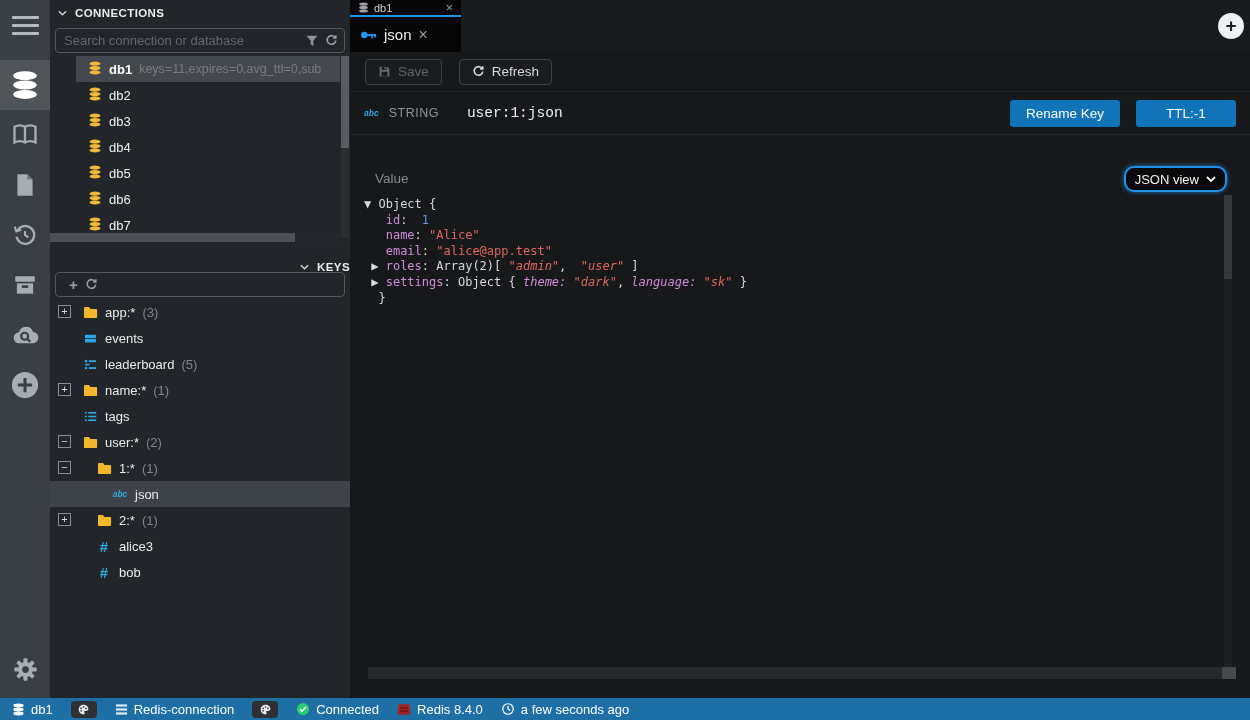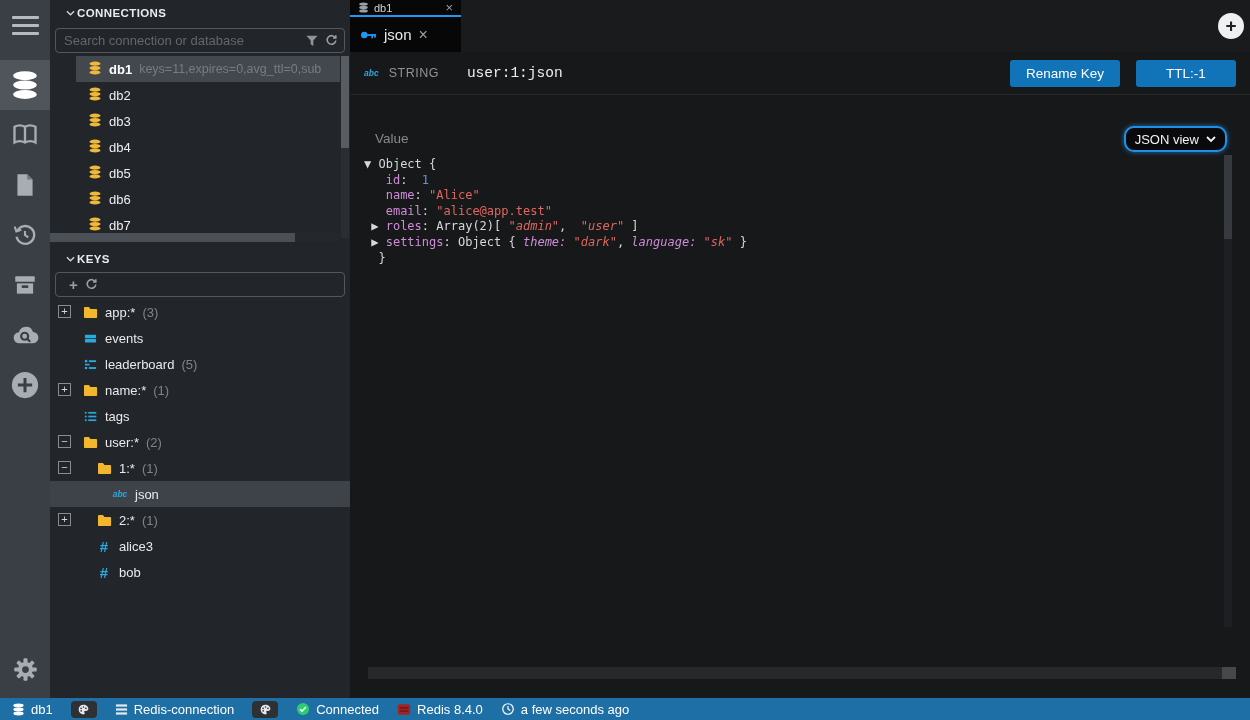--- a/index.html
+++ b/index.html
@@ -16,21 +16,21 @@
   .rail-btn.active{background:#50555c;}
   .rail-btn svg{display:block;}
   .hamburger{display:flex;flex-direction:column;gap:5px;}
   .hamburger i{display:block;width:27px;height:3px;background:#b4bac0;border-radius:1px;}
   .rail-spacer{flex:1;}
   .rail-btn.gear{margin-bottom:4px;}
 
   
   .sidebar{width:300px;background:#22262b;position:relative;flex:none;font-size:13px;}
   .sec-header{position:absolute;left:0;right:0;height:26px;display:flex;align-items:center;
-              padding-left:16px;gap:2px;font-weight:bold;font-size:11.5px;letter-spacing:.4px;color:#e9ebed;}
+              padding-left:8px;gap:8px;font-weight:bold;font-size:11.5px;letter-spacing:.4px;color:#e9ebed;}
   .sec-chev{display:flex;}
   .searchbox{position:absolute;left:5px;right:5px;height:25px;border:1px solid #54585e;border-radius:4px;
              display:flex;align-items:center;padding:0 6px;background:#22262b;}
   .searchbox input{flex:1;background:transparent;border:none;outline:none;color:#d6d8da;
                    font-size:13px;font-family:"Liberation Sans",sans-serif;min-width:0;}
   .searchbox input::placeholder{color:#63676c;}
   .sb-ic{display:flex;align-items:center;margin-left:7px;cursor:pointer;color:#8e9398;}
   .plus-glyph{font-size:15px;font-weight:bold;color:#9a9fa4;line-height:1;}
 
   .conn-header{top:0;}
@@ -39,21 +39,21 @@
   .crow{height:26px;display:flex;align-items:center;padding-left:38px;gap:7px;cursor:pointer;white-space:nowrap;}
   .crow.selected{background:#43484e;margin-left:26px;padding-left:12px;}
   .crow .cname{color:#eceef0;}
   .crow.selected .cname{font-weight:bold;color:#fff;}
   .crow .cdetail{color:#787c81;font-size:12.5px;overflow:hidden;}
   .conn-vscroll{position:absolute;right:1px;top:56px;width:8px;height:182px;background:#2a2d31;}
   .conn-vscroll .thumb{position:absolute;top:0;left:0;width:8px;height:92px;background:#585d63;}
   .conn-hscroll{position:absolute;left:0;right:10px;top:233px;height:9px;background:#24272b;}
   .conn-hscroll .thumb{position:absolute;left:0;top:0;height:9px;width:245px;background:#4b5056;}
 
-  .keys-header{top:246px;}
+  .keys-header{top:254px;justify-content:flex-end;}
   .keys-search{top:272px;}
   .key-tree{position:absolute;top:299px;left:0;right:0;bottom:0;overflow:hidden;}
   .krow{height:26px;display:flex;align-items:center;cursor:pointer;position:relative;}
   .krow.selected{background:#3e434a;}
   .krow .expander{position:absolute;left:8px;top:6px;width:13px;height:13px;border:1px solid #878c92;
                   color:#d6d9db;font-size:11px;line-height:11px;display:flex;align-items:center;justify-content:center;}
   .krow .kicon{display:flex;align-items:center;justify-content:center;width:16px;flex:none;}
   .krow.lvl0{padding-left:32px;}
   .krow.lvl1{padding-left:46px;}
   .krow.lvl2{padding-left:62px;}
@@ -431,20 +431,38 @@
               <rect x="9" y="6.7" width="13.5" height="2.6"></rect>
               <rect x="16" y="6.7" width="2.4" height="6"></rect>
               <rect x="20" y="6.7" width="2.4" height="5"></rect>
           </svg>
           <span>json</span>
           <span class="tab-close">×</span>
         </div>
         <button class="add-tab">+</button>
       </div>
 
+      <div class="toolbar">
+        <button class="tb-btn disabled">
+          <svg width="13" height="13" viewBox="0 0 24 24">
+              <path d="M3 3h14l4 4v14H3z" fill="#66696e"></path>
+              <rect x="7" y="3" width="9" height="6" fill="#1b1c1e"></rect>
+              <rect x="12" y="4" width="2.6" height="4" fill="#66696e"></rect>
+              <rect x="6.5" y="12.5" width="11" height="8.5" fill="#1b1c1e"></rect>
+            </svg>
+          <span>Save</span>
+        </button>
+        <button class="tb-btn">
+          <svg width="13" height="13" viewBox="0 0 16 16" fill="none" stroke="#d8dadc" stroke-width="1.9">
+              <path d="M12.6 4.6A5.3 5.3 0 1 0 13.3 8"></path>
+              <path d="M13.3 1.6v3.4H9.9"></path>
+            </svg>
+          <span>Refresh</span>
+        </button>
+      </div>
 
       <div class="key-header">
         <span class="i-abc">abc</span>
         <span class="kh-type">STRING</span>
         <span class="kh-name">user:1:json</span>
         <span class="kh-spacer"></span>
         <button class="blue-btn">Rename Key</button>
         <button class="blue-btn ttl">TTL:-1</button>
       </div>
 

